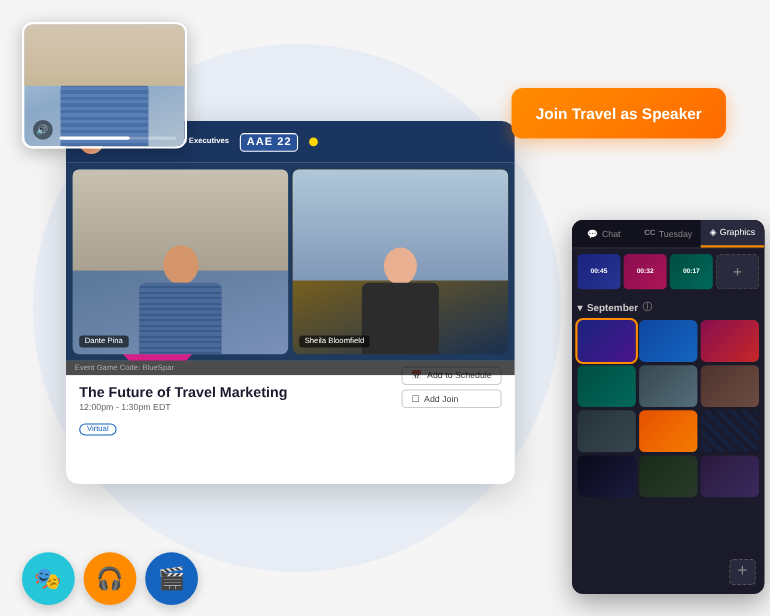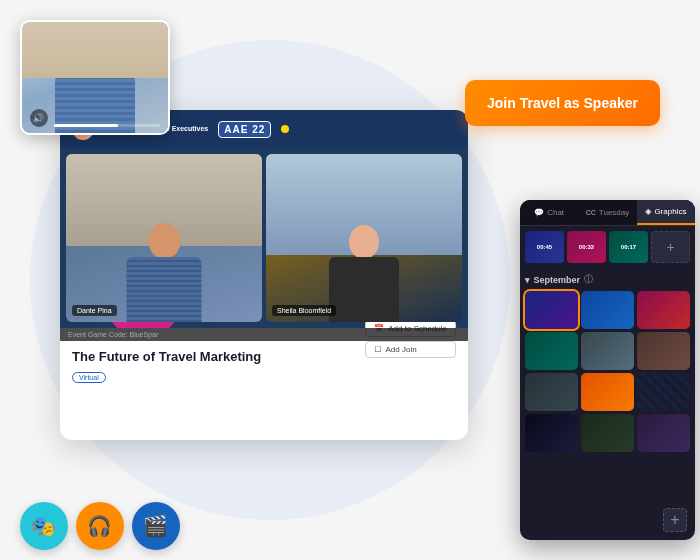--- a/index.html
+++ b/index.html
@@ -580,20 +580,21 @@
 
       <div style="position:absolute;top:0;left:0;right:0;height:60%;background:linear-gradient(180deg,#b0c8d8 0%,#8098b8 100%);z-index:1;"></div>
       <div class="name-label">Sheila Bloomfield</div>
     </div>
   </div>
 
   <div class="event-code-bar">Event Game Code: BlueSpar</div>
 
   <div class="studio-info" style="position:relative;padding:8px 12px 6px;">
     <div class="event-title">The Future of Travel Marketing</div>
+    <div class="event-time">12:00pm - 1:30pm EDT</div>
     <div class="event-tag">Virtual</div>
 
     <div class="event-actions">
       <button class="action-btn">
         <span>📅</span>
         <span>Add to Schedule</span>
       </button>
       <button class="action-btn">
         <span>☐</span>
         <span>Add Join</span>

